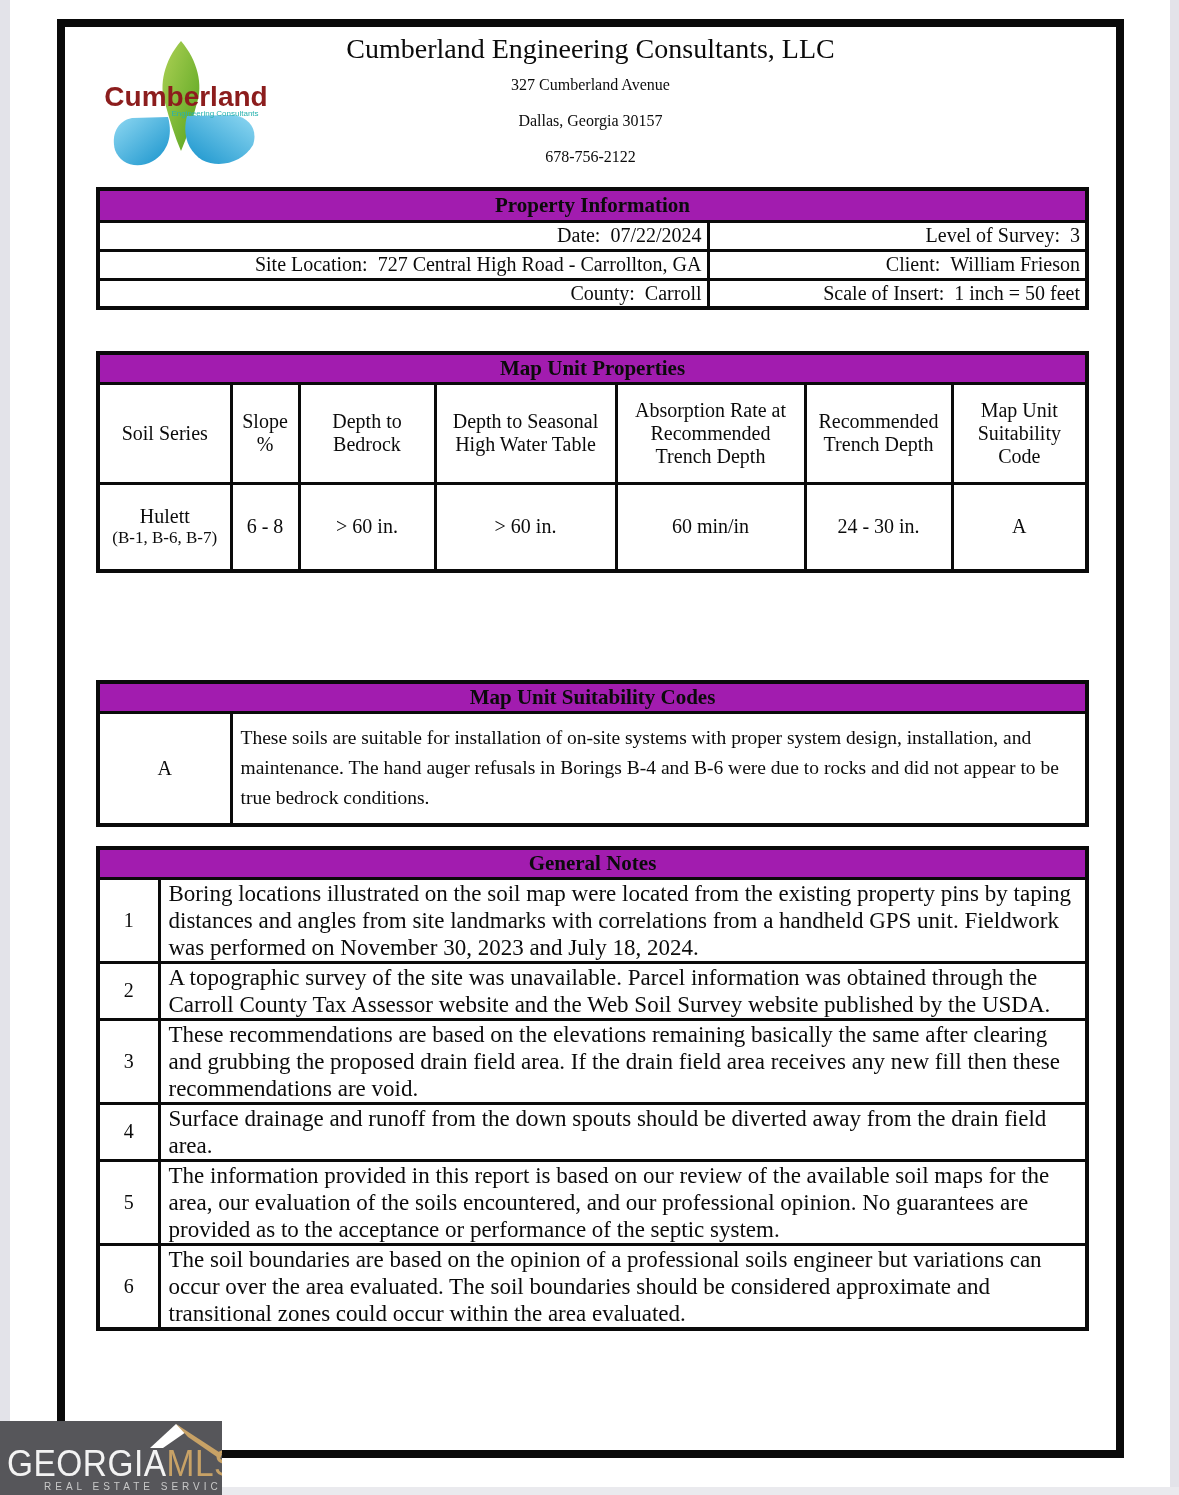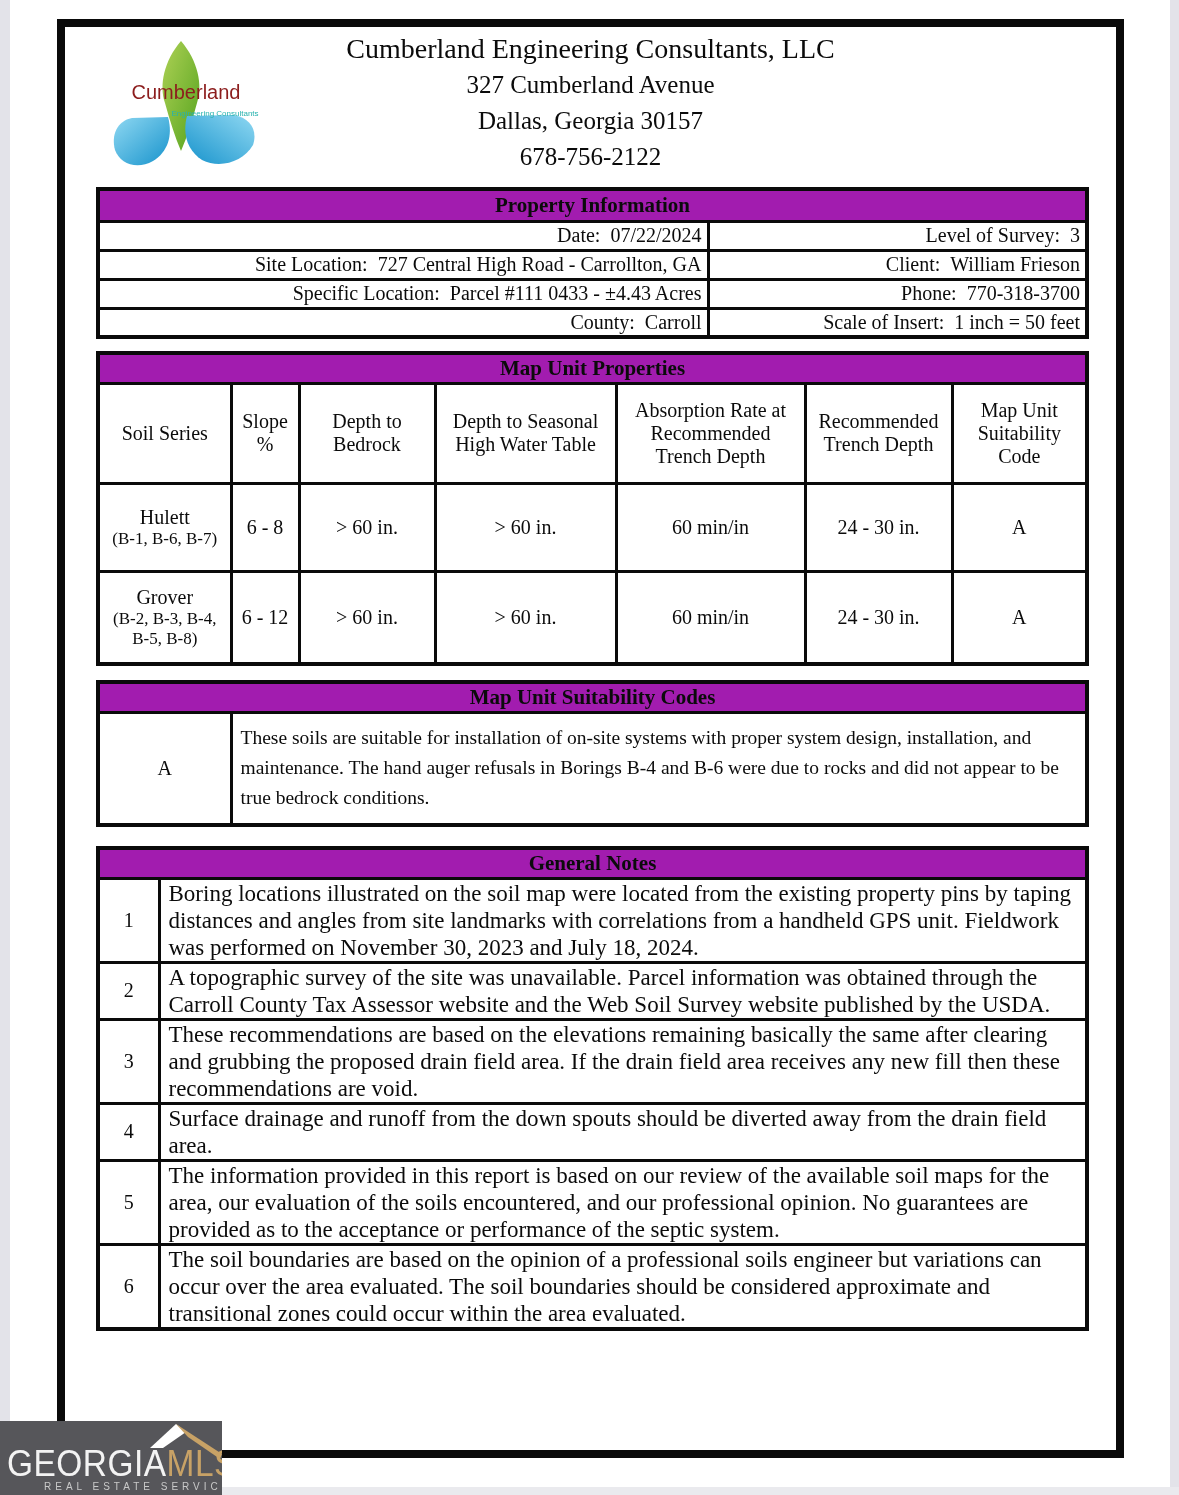--- a/index.html
+++ b/index.html
@@ -21,32 +21,32 @@
     left: 57px; top: 19px;
     width: 1067px; height: 1439px;
     border: 8px solid #0a0a0a;
     background: #ffffff;
     z-index: 2;
   }
 
   
   .letterhead { position: absolute; left: 0; top: 0; width: 100%; text-align: center; }
   .company-name { font-size: 28px; padding-top: 4px; line-height: 36px; }
-  .addr-line { font-size: 25px; line-height: 36px; }
+  .addr-line { font-size: 16px; line-height: 36px; }
 
   .logo {
     position: absolute; left: 36px; top: 12px;
     width: 170px; height: 140px;
   }
   .logo svg { position: absolute; left: 0; top: 0; }
   .brand-text {
     position: absolute; left: 0; top: 42px; width: 170px;
     text-align: center;
     font-family: "Liberation Sans", sans-serif;
-    font-weight: normal; font-size: 20px; letter-spacing: 0px;
+    font-weight: bold; font-size: 28px; letter-spacing: 0px;
     color: #8c1d1d; z-index: 3;
   }
   .brand-tagline {
     position: absolute; left: 62px; top: 70px; width: 104px;
     text-align: center;
     font-family: "Liberation Sans", sans-serif;
     font-size: 8px; color: #27b2ae; z-index: 3;
   }
 
   
@@ -165,24 +165,20 @@
         </tr>
     <tr>
       <td><span class="lbl">Date:</span><span>07/22/2024</span></td>
       <td><span class="lbl">Level of Survey:</span><span>3</span></td>
     </tr>
     <tr>
       <td><span class="lbl">Site Location:</span><span>727 Central High Road - Carrollton, GA</span></td>
       <td><span class="lbl">Client:</span><span>William Frieson</span></td>
     </tr>
     <tr>
-      <td><span class="lbl">Specific Location:</span><span>Parcel #111 0433 - ±4.43 Acres</span></td>
-      <td><span class="lbl">Phone:</span><span>770-318-3700</span></td>
-    </tr>
-    <tr>
       <td><span class="lbl">County:</span><span>Carroll</span></td>
       <td><span class="lbl">Scale of Insert:</span><span>1 inch = 50 feet</span></td>
     </tr>
   </tbody>
     </table>
 
   <table class="tbl map-tbl">
     <colgroup>
       <col style="width:133px">
         <col style="width:68px">
@@ -210,32 +206,20 @@
         <div>Hulett</div>
         <div class="soil-borings">(B-1, B-6, B-7)</div>
       </td>
       <td>6 - 8</td>
       <td>&gt; 60 in.</td>
       <td>&gt; 60 in.</td>
       <td>60 min/in</td>
       <td>24 - 30 in.</td>
       <td>A</td>
     </tr>
-    <tr class="r2">
-      <td>
-        <div>Grover</div>
-        <div class="soil-borings">(B-2, B-3, B-4, B-5, B-8)</div>
-      </td>
-      <td>6 - 12</td>
-      <td>&gt; 60 in.</td>
-      <td>&gt; 60 in.</td>
-      <td>60 min/in</td>
-      <td>24 - 30 in.</td>
-      <td>A</td>
-    </tr>
   </tbody>
     </table>
 
   <table class="tbl suit-tbl">
     <colgroup>
         <col style="width:133px">
         <col style="width:856px">
       </colgroup>
     <tbody>
         <tr>

